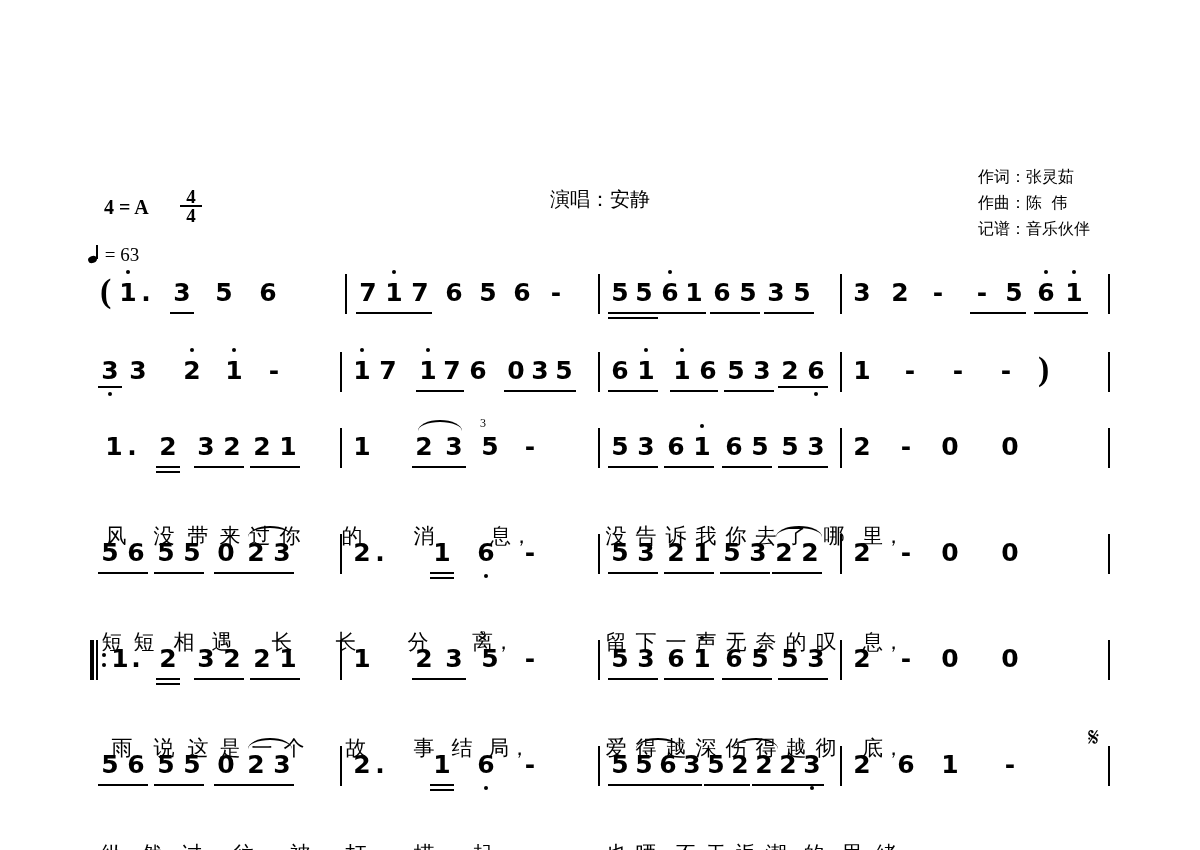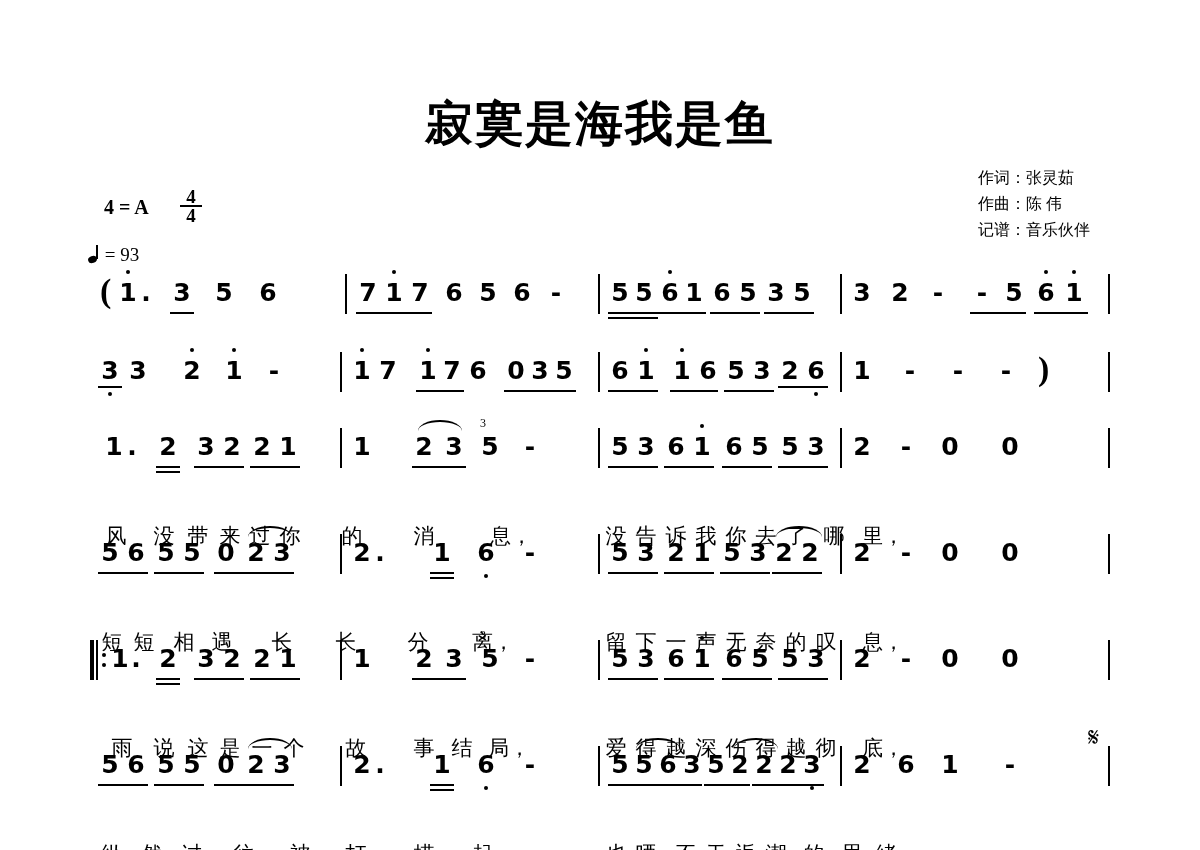--- a/index.html
+++ b/index.html
@@ -39,21 +39,21 @@
     width: 1200px;
     text-align: center;
     font-family: "DejaVu Sans", sans-serif;
     font-size: 20px;
   }
   .credits {
     position: absolute;
     top: 165px;
     right: 110px;
     text-align: left;
-    font-family: Liberation Serif, serif;
+    font-family: Liberation Mono, monospace;
     font-size: 16px;
     line-height: 26px;
   }
   .credits div { white-space: nowrap; }
 
   
   .keysig {
     position: absolute;
     top: 196px;
     left: 104px;
@@ -191,35 +191,35 @@
     position: absolute;
     font-size: 34px;
     font-family: "Liberation Serif", serif;
   }
 </style>
 </head>
 <body>
 
 <div class="sheet">
 
-  <div class="title">寂寞是海我是鱼</div>
+  <div class="singer">演唱：安静</div>
   <div class="credits">
     <div>作词：张灵茹</div>
     <div>作曲：陈 伟</div>
     <div>记谱：音乐伙伴</div>
   </div>
 
   <div class="keysig">4 = A</div>
   <div class="meter">
     <span class="num">4</span>
     <span class="den">4</span>
   </div>
   <div class="tempo">
     <span class="note"></span>
-    <span>= 93</span>
+    <span>= 63</span>
   </div>
 
   <div class="system" style="top:278px">
     <div class="notes">
       <span class="paren" style="left:100px; top:-6px;">(</span>
 
       <span class="tok" style="left:118px;width:20px">1</span>
       <span class="tok" style="left:140px;width:12px">.</span>
       <span class="dotabove" style="left:126px; top:-8px;"></span>
 

